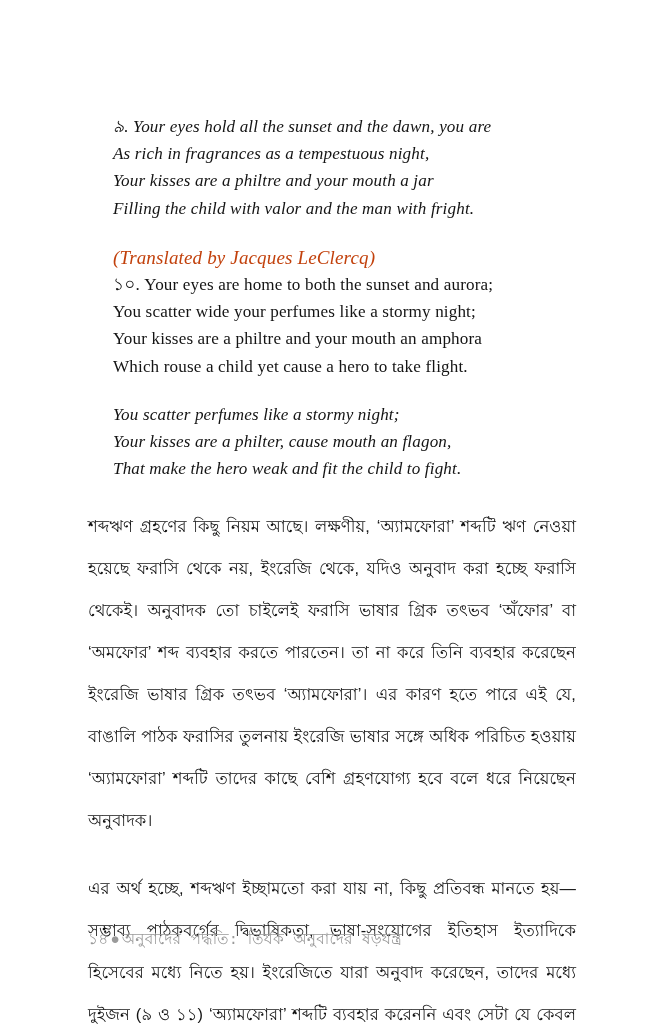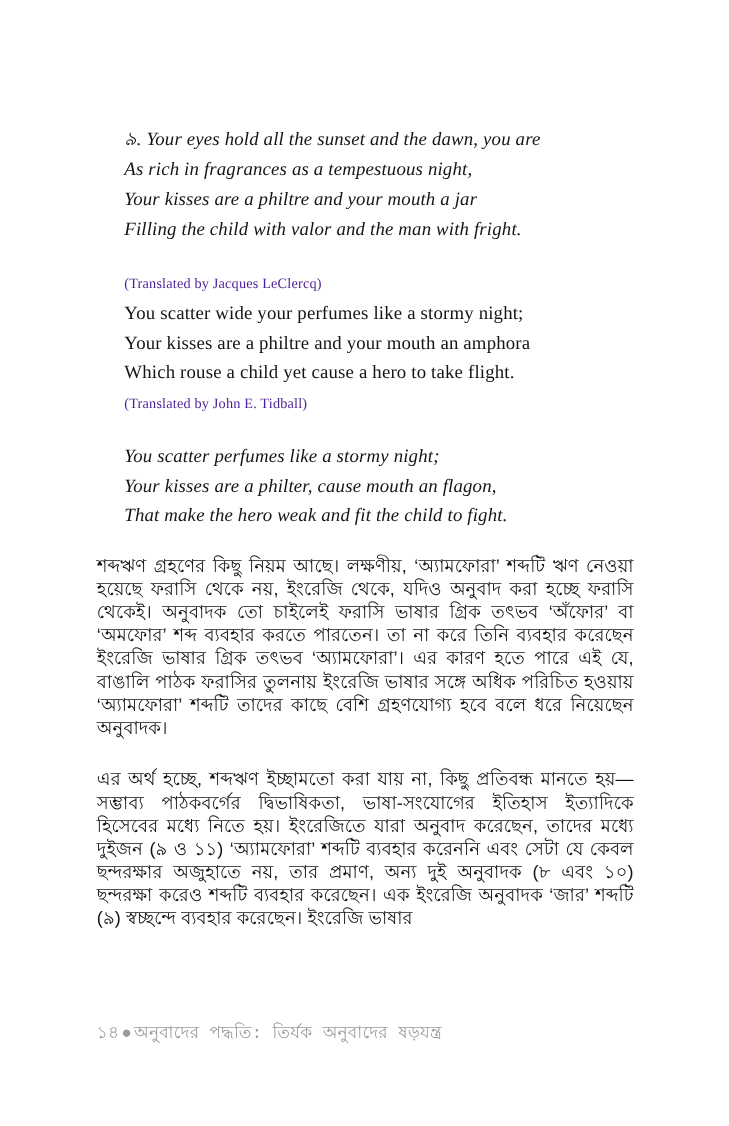--- a/index.html
+++ b/index.html
@@ -47,42 +47,43 @@
 
   .vline.italic {
     font-style: italic;
   }
 
   .vline.roman {
     font-style: normal;
   }
 
   .attrib {
-    font-size: 13px;
+    font-size: 19px;
     line-height: 27.2px;
+    font-style: italic;
     white-space: pre;
     letter-spacing: 0.15px;
-    color: #4c1d95;
+    color: #c2410c;
   }
 
   .gap-lg { height: 22px; }
   .gap-md { height: 21px; }
 
   
   .bangla-area {
     position: absolute;
     left: 88px;
     top: 505px;
     width: 488px;
   }
 
   .bn-para {
     font-family: "Liberation Sans", "DejaVu Sans", sans-serif;
     font-size: 16.4px;
-    line-height: 21px;
+    line-height: 42px;
     text-align: justify;
     text-justify: inter-word;
     color: #131313;
     margin: 0;
     letter-spacing: 0.1px;
   }
 
   .bn-para + .bn-para {
     margin-top: 26px;
   }
@@ -123,26 +124,26 @@
       <div class="vline italic">As rich in fragrances as a tempestuous night,</div>
       <div class="vline italic">Your kisses are a philtre and your mouth a jar</div>
       <div class="vline italic">Filling the child with valor and the man with fright.</div>
     </div>
 
     <div class="gap-lg"></div>
 
     <div class="attrib">(Translated by Jacques LeClercq)</div>
 
     <div class="stanza">
+      <div class="vline roman">১০. Your eyes are home to both the sunset and aurora;</div>
       <div class="vline roman">You scatter wide your perfumes like a stormy night;</div>
       <div class="vline roman">Your kisses are a philtre and your mouth an amphora</div>
       <div class="vline roman">Which rouse a child yet cause a hero to take flight.</div>
     </div>
 
-    <div class="attrib">(Translated by John E. Tidball)</div>
 
     <div class="gap-md"></div>
 
     <div class="stanza">
       <div class="vline italic">You scatter perfumes like a stormy night;</div>
       <div class="vline italic">Your kisses are a philter, cause mouth an flagon,</div>
       <div class="vline italic">That make the hero weak and fit the child to fight.</div>
     </div>
 
 

